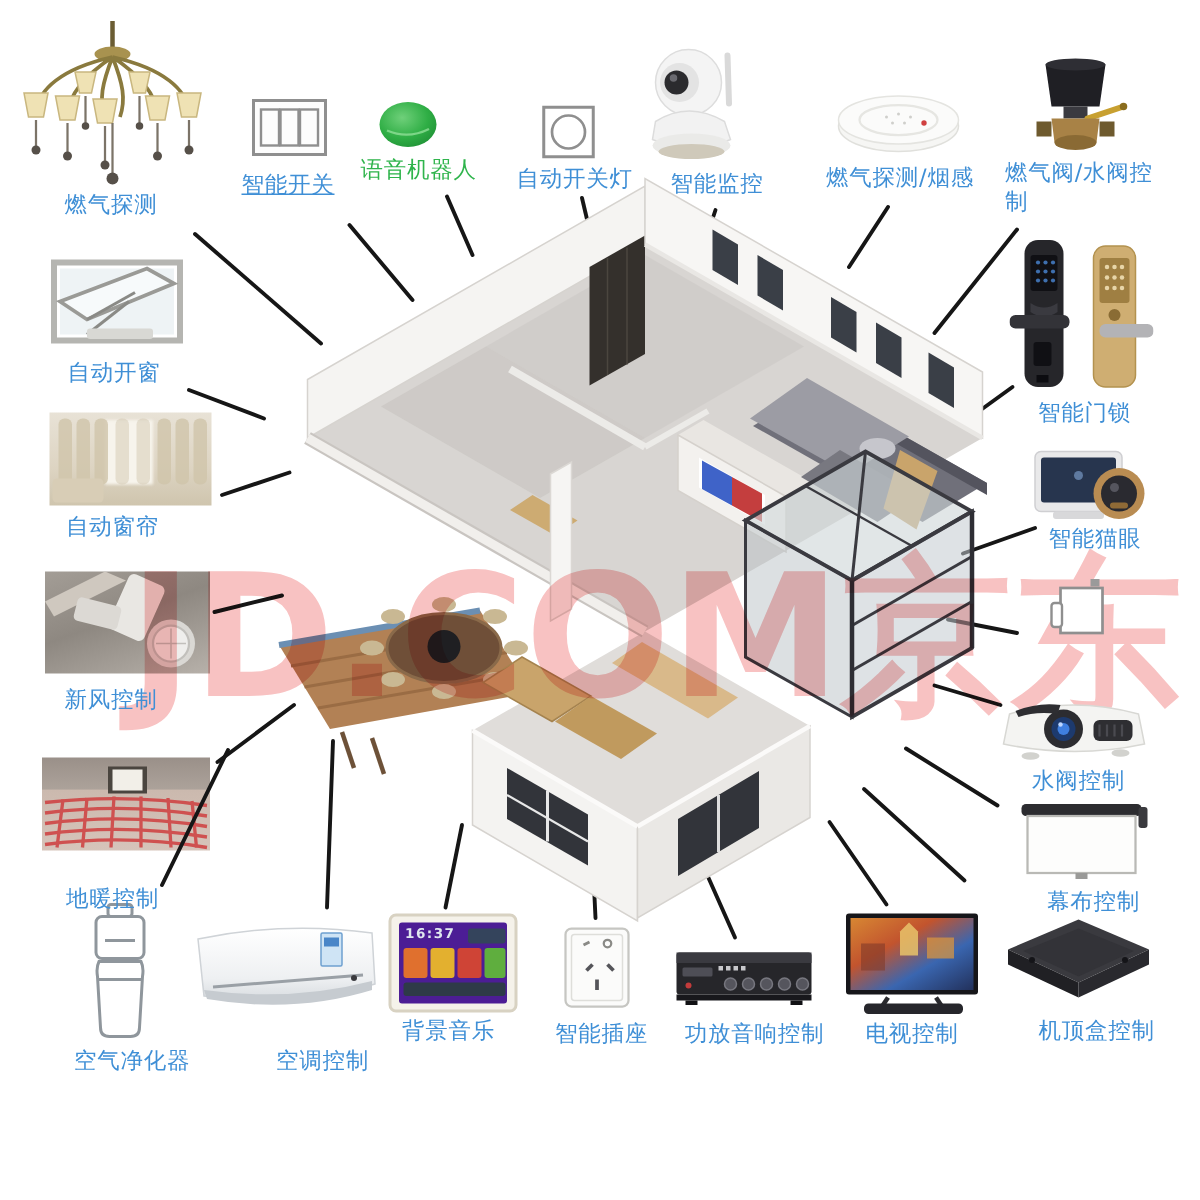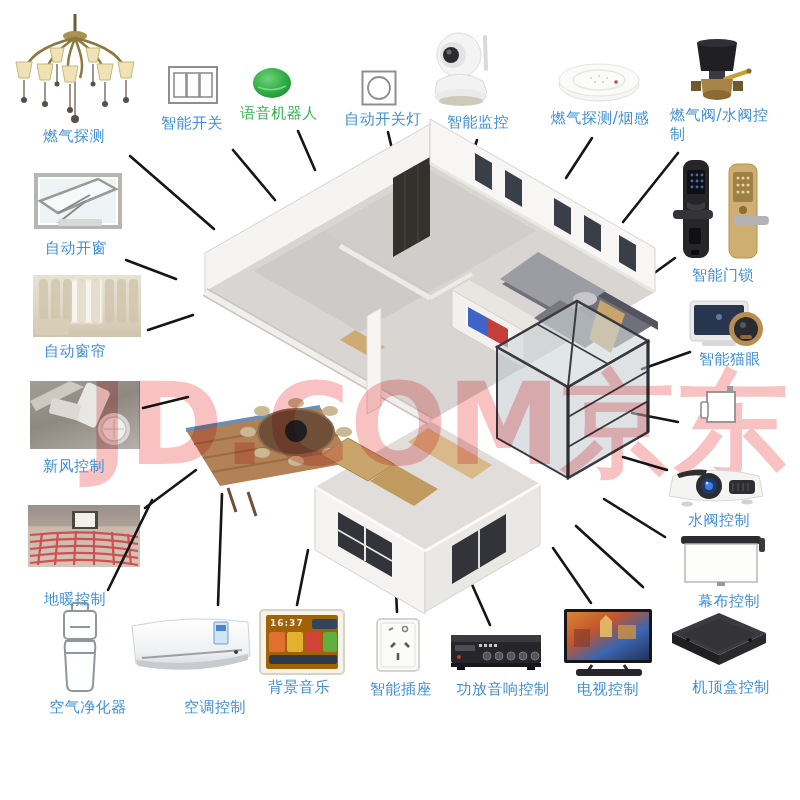--- a/index.html
+++ b/index.html
@@ -21,21 +21,21 @@
   .ph-curtain{background:linear-gradient(180deg,#e8e2d6 0%,#ddd4c2 60%,#cfc5ae 100%);}
   .ph-curtain .stripe{position:absolute;top:4px;bottom:14px;width:9px;background:#cfc4aa;opacity:.8;border-radius:4px;}
   .ph-curtain .bright{position:absolute;left:34%;top:8%;width:30%;height:70%;background:#f7f4ec;filter:blur(1px);}
   .ph-curtain .sofa{position:absolute;left:2px;bottom:2px;width:34px;height:16px;background:#d8cdb6;border-radius:3px;}
   
   .ph-vent{background:linear-gradient(160deg,#a39d96 0%,#8e8881 45%,#b7b1aa 100%);}
   
   .ph-heat{background:linear-gradient(180deg,#9a9089 0%,#aca29a 34%,#cbb9ae 35%,#d6c4ba 100%);}
   
   .tablet-frame{position:absolute;inset:0;background:#f5f2ea;border:2px solid #d8d2c2;border-radius:5px;}
-  .tablet-screen{position:absolute;left:7px;top:6px;right:7px;bottom:6px;background:#a16207;border-radius:2px;overflow:hidden;}
+  .tablet-screen{position:absolute;left:7px;top:6px;right:7px;bottom:6px;background:#4c1d95;border-radius:2px;overflow:hidden;}
   .tile{position:absolute;border-radius:2px;}
   .t-time{position:absolute;left:4px;top:3px;color:#dfe6ef;font-size:9px;font-weight:700;letter-spacing:1px;}
 </style>
 </head>
 <body>
 
 <div id="stage">
 
   <svg class="layer" width="800" height="800" viewBox="0 0 800 800">
 
@@ -200,21 +200,21 @@
   <div class="lbl" style="left:28px;top:127px;width:92px;">燃气探测</div>
 
   <div class="device" style="left:168px;top:66px;">
     <svg width="50" height="38" viewBox="0 0 50 38">
       <rect x="1" y="1" width="48" height="36" fill="#fdfdfd" stroke="#8f8f8f" stroke-width="2"></rect>
       <rect x="6" y="7" width="12" height="24" fill="none" stroke="#8f8f8f" stroke-width="1.6"></rect>
       <rect x="19" y="7" width="12" height="24" fill="none" stroke="#8f8f8f" stroke-width="1.6"></rect>
       <rect x="32" y="7" width="12" height="24" fill="none" stroke="#8f8f8f" stroke-width="1.6"></rect>
     </svg>
   </div>
-  <div class="lbl" style="left:150px;top:114px;width:84px;">智能开关</div>
+  <div class="lbl" style="left:150px;top:114px;width:84px;text-decoration:underline;">智能开关</div>
 
   <div class="device" style="left:252px;top:67px;">
     <svg width="40" height="32" viewBox="0 0 40 32">
       <defs>
           <radialGradient id="grn" cx="40%" cy="35%" r="75%">
         <stop offset="0%" stop-color="#6fd07a"></stop>
             <stop offset="60%" stop-color="#2fae45"></stop>
             <stop offset="100%" stop-color="#1f8f35"></stop>
       </radialGradient>
         </defs>

